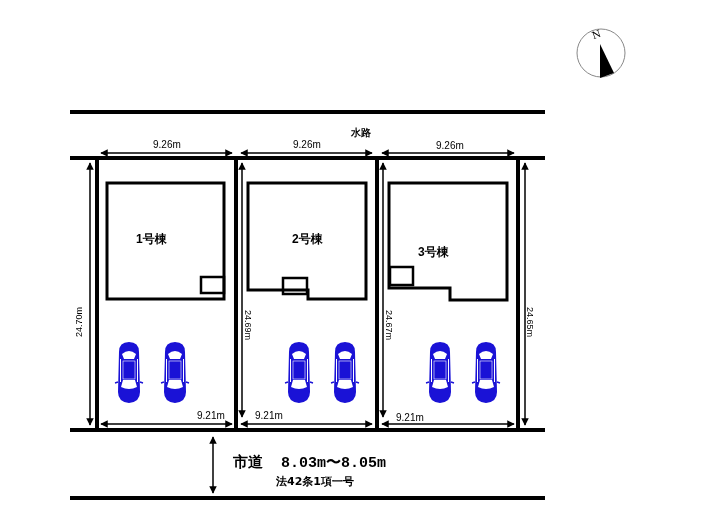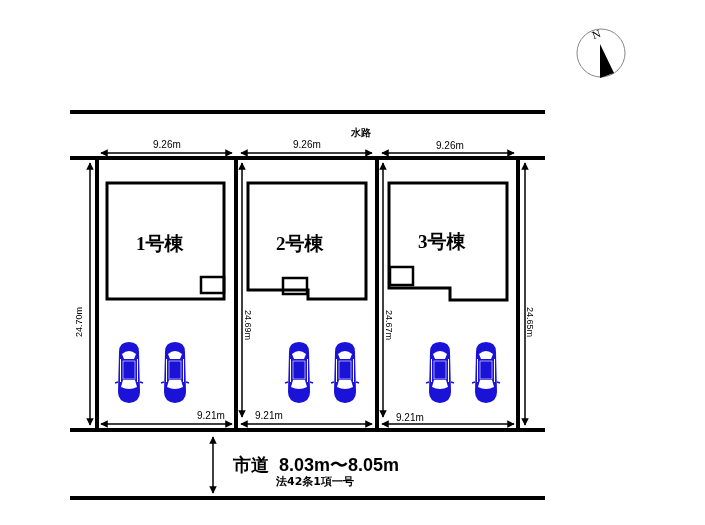--- a/index.html
+++ b/index.html
@@ -2,22 +2,22 @@
 <html><head>
 <meta charset="utf-8">
 <style>
   html, body { margin: 0; padding: 0; background: #ffffff; }
   body { width: 705px; height: 525px; position: relative; overflow: hidden;
          font-family: "DejaVu Sans", "Liberation Sans", sans-serif; }
   #plan { position: absolute; left: 0; top: 0; }
   .lbl { position: absolute; color: #000; white-space: nowrap; }
   .dim { font-family: "Liberation Sans", sans-serif; font-size: 10px; }
   .vdim { font-family: "Liberation Sans", sans-serif; font-size: 9px; transform-origin: center center; }
-  .bld { font-family: Liberation Serif, serif; font-size: 19px; font-weight: bold; }
-  .road1 { font-family: Liberation Sans, sans-serif; font-size: 18px; font-weight: bold; }
+  .bld { font-family: Liberation Sans, sans-serif; font-size: 12px; font-weight: bold; }
+  .road1 { font-family: Liberation Mono, monospace; font-size: 15px; font-weight: bold; }
   .road2 { font-family: "DejaVu Sans", sans-serif; font-size: 11px; font-weight: bold; }
   .water { font-family: "DejaVu Sans", sans-serif; font-size: 10px; font-weight: bold; }
 </style>
 </head>
 <body>
 
 <svg id="plan" width="705" height="525" viewBox="0 0 705 525" xmlns="http://www.w3.org/2000/svg">
   <defs>
     <marker id="ah" viewBox="0 0 10 10" refX="9" refY="5" markerWidth="5" markerHeight="5" orient="auto-start-reverse">
       <path d="M0,0 L10,5 L0,10 z" fill="#000"></path>
@@ -106,22 +106,22 @@
 
 <div class="lbl" style="left:592px; top:29px; font-family:'DejaVu Serif',serif; font-size:10px; transform:rotate(-20deg);">N</div>
 
 <div class="lbl water" style="left:351px; top:126px;text-align:center;">水路</div>
 
 <div class="lbl dim" style="left:153px; top:139px;">9.26m</div>
 <div class="lbl dim" style="left:293px; top:139px;">9.26m</div>
 <div class="lbl dim" style="left:436px; top:140px;">9.26m</div>
 
 <div class="lbl bld" style="left:136px; top:231px;">1号棟</div>
-<div class="lbl bld" style="left:276px; top:231px;">2号棟</div>
-<div class="lbl bld" style="left:418px; top:229px;">3号棟</div>
+<div class="lbl bld" style="left:292px; top:231px;">2号棟</div>
+<div class="lbl bld" style="left:418px; top:244px;">3号棟</div>
 
 <div class="lbl vdim" style="left:64px; top:317px; transform:rotate(-90deg);">24.70m</div>
 <div class="lbl vdim" style="left:233px; top:320px; transform:rotate(90deg);">24.69m</div>
 <div class="lbl vdim" style="left:374px; top:320px; transform:rotate(90deg);">24.67m</div>
 <div class="lbl vdim" style="left:515px; top:317px; transform:rotate(90deg);">24.65m</div>
 
 <div class="lbl dim" style="left:197px; top:410px;">9.21m</div>
 <div class="lbl dim" style="left:255px; top:410px;">9.21m</div>
 <div class="lbl dim" style="left:396px; top:412px;">9.21m</div>
 

